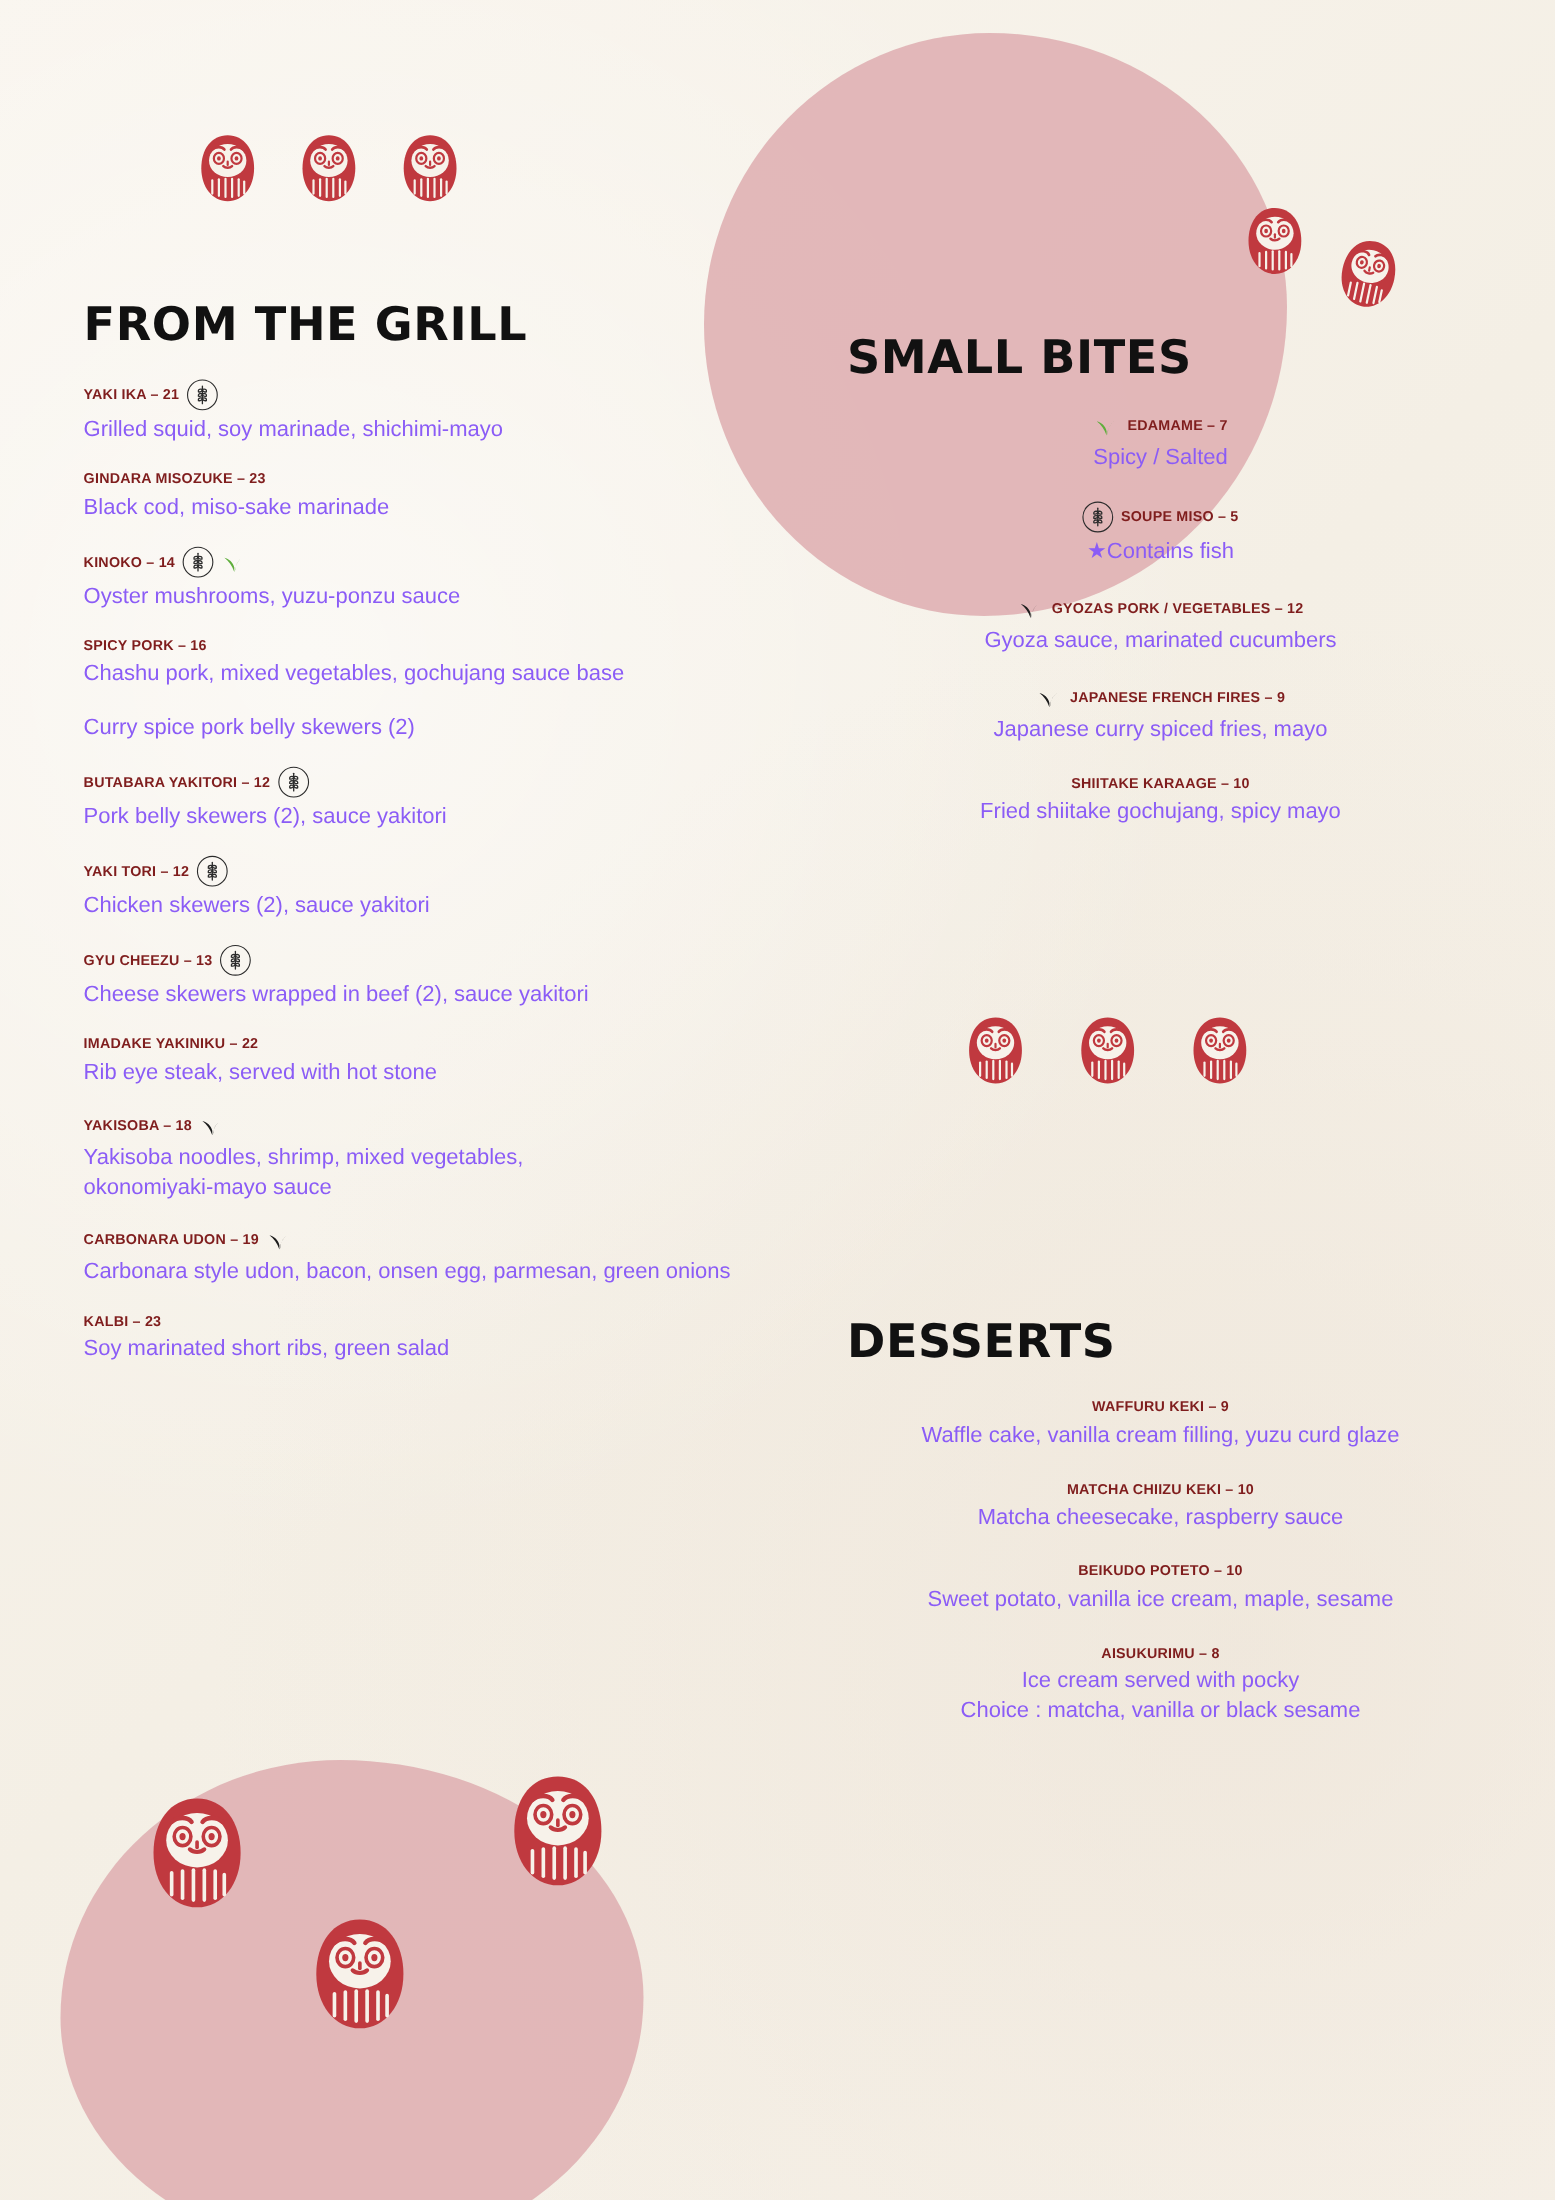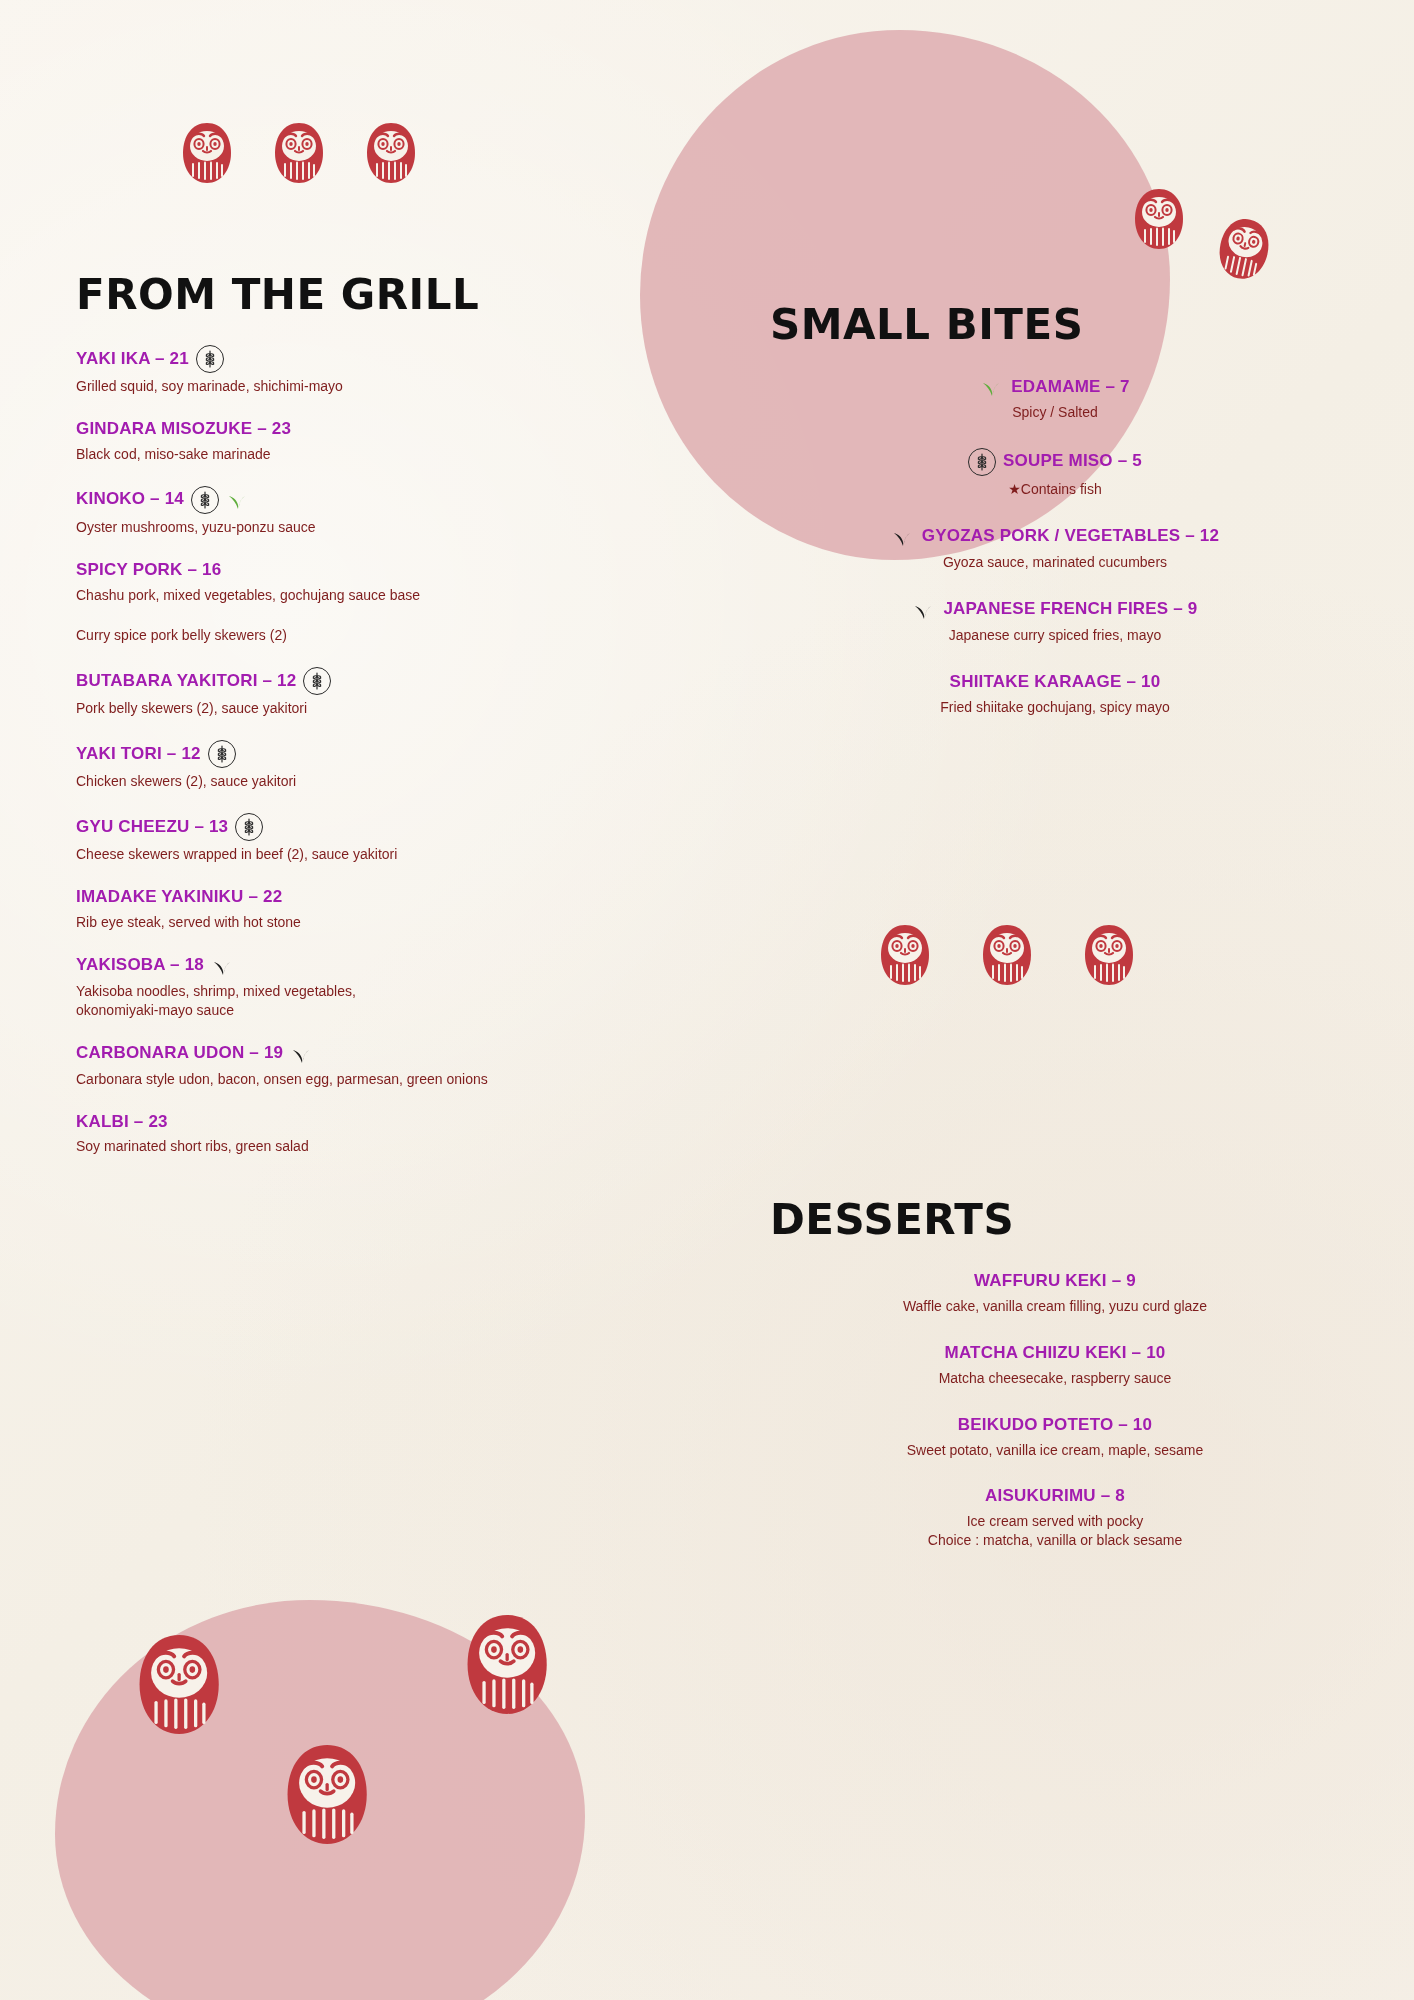--- a/index.html
+++ b/index.html
@@ -78,32 +78,32 @@
   h1.section-title.centered {
     text-align: left;
   }
 
   .item {
     margin-bottom: 22px;
   }
   .item-name {
     font-family: "Liberation Sans", sans-serif;
     font-weight: bold;
-    font-size: 17px;
+    font-size: 13px;
     letter-spacing: 0.2px;
-    color: #a21caf;
+    color: #7f1d1d;
     display: flex;
     align-items: center;
     flex-wrap: wrap;
     gap: 7px;
     line-height: 1.35;
   }
   .item-desc {
-    font-size: 14px;
-    color: #7f1d1d;
+    font-size: 20px;
+    color: #8b5cf6;
     margin-top: 4px;
     line-height: 1.35;
   }
 
   .col-right .item {
     text-align: center;
     margin-bottom: 26px;
   }
   .col-right .item-name {
     justify-content: center;

